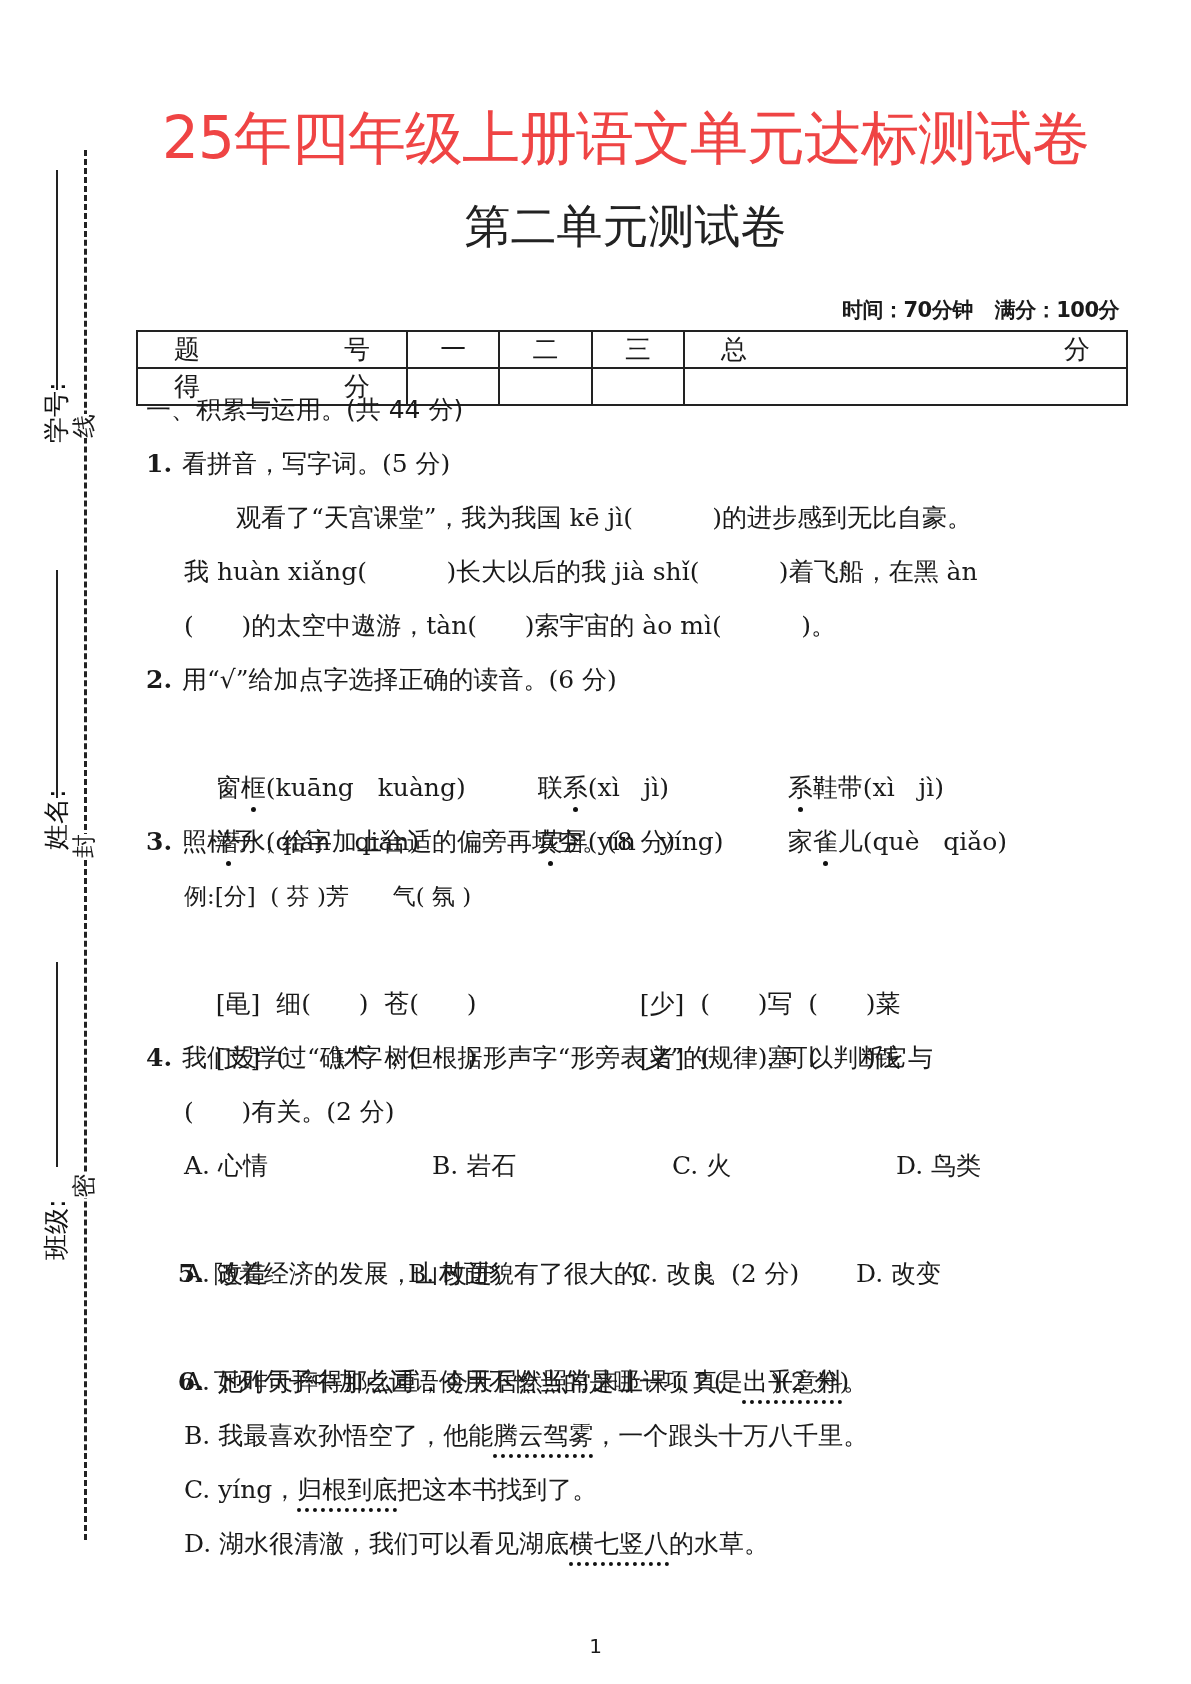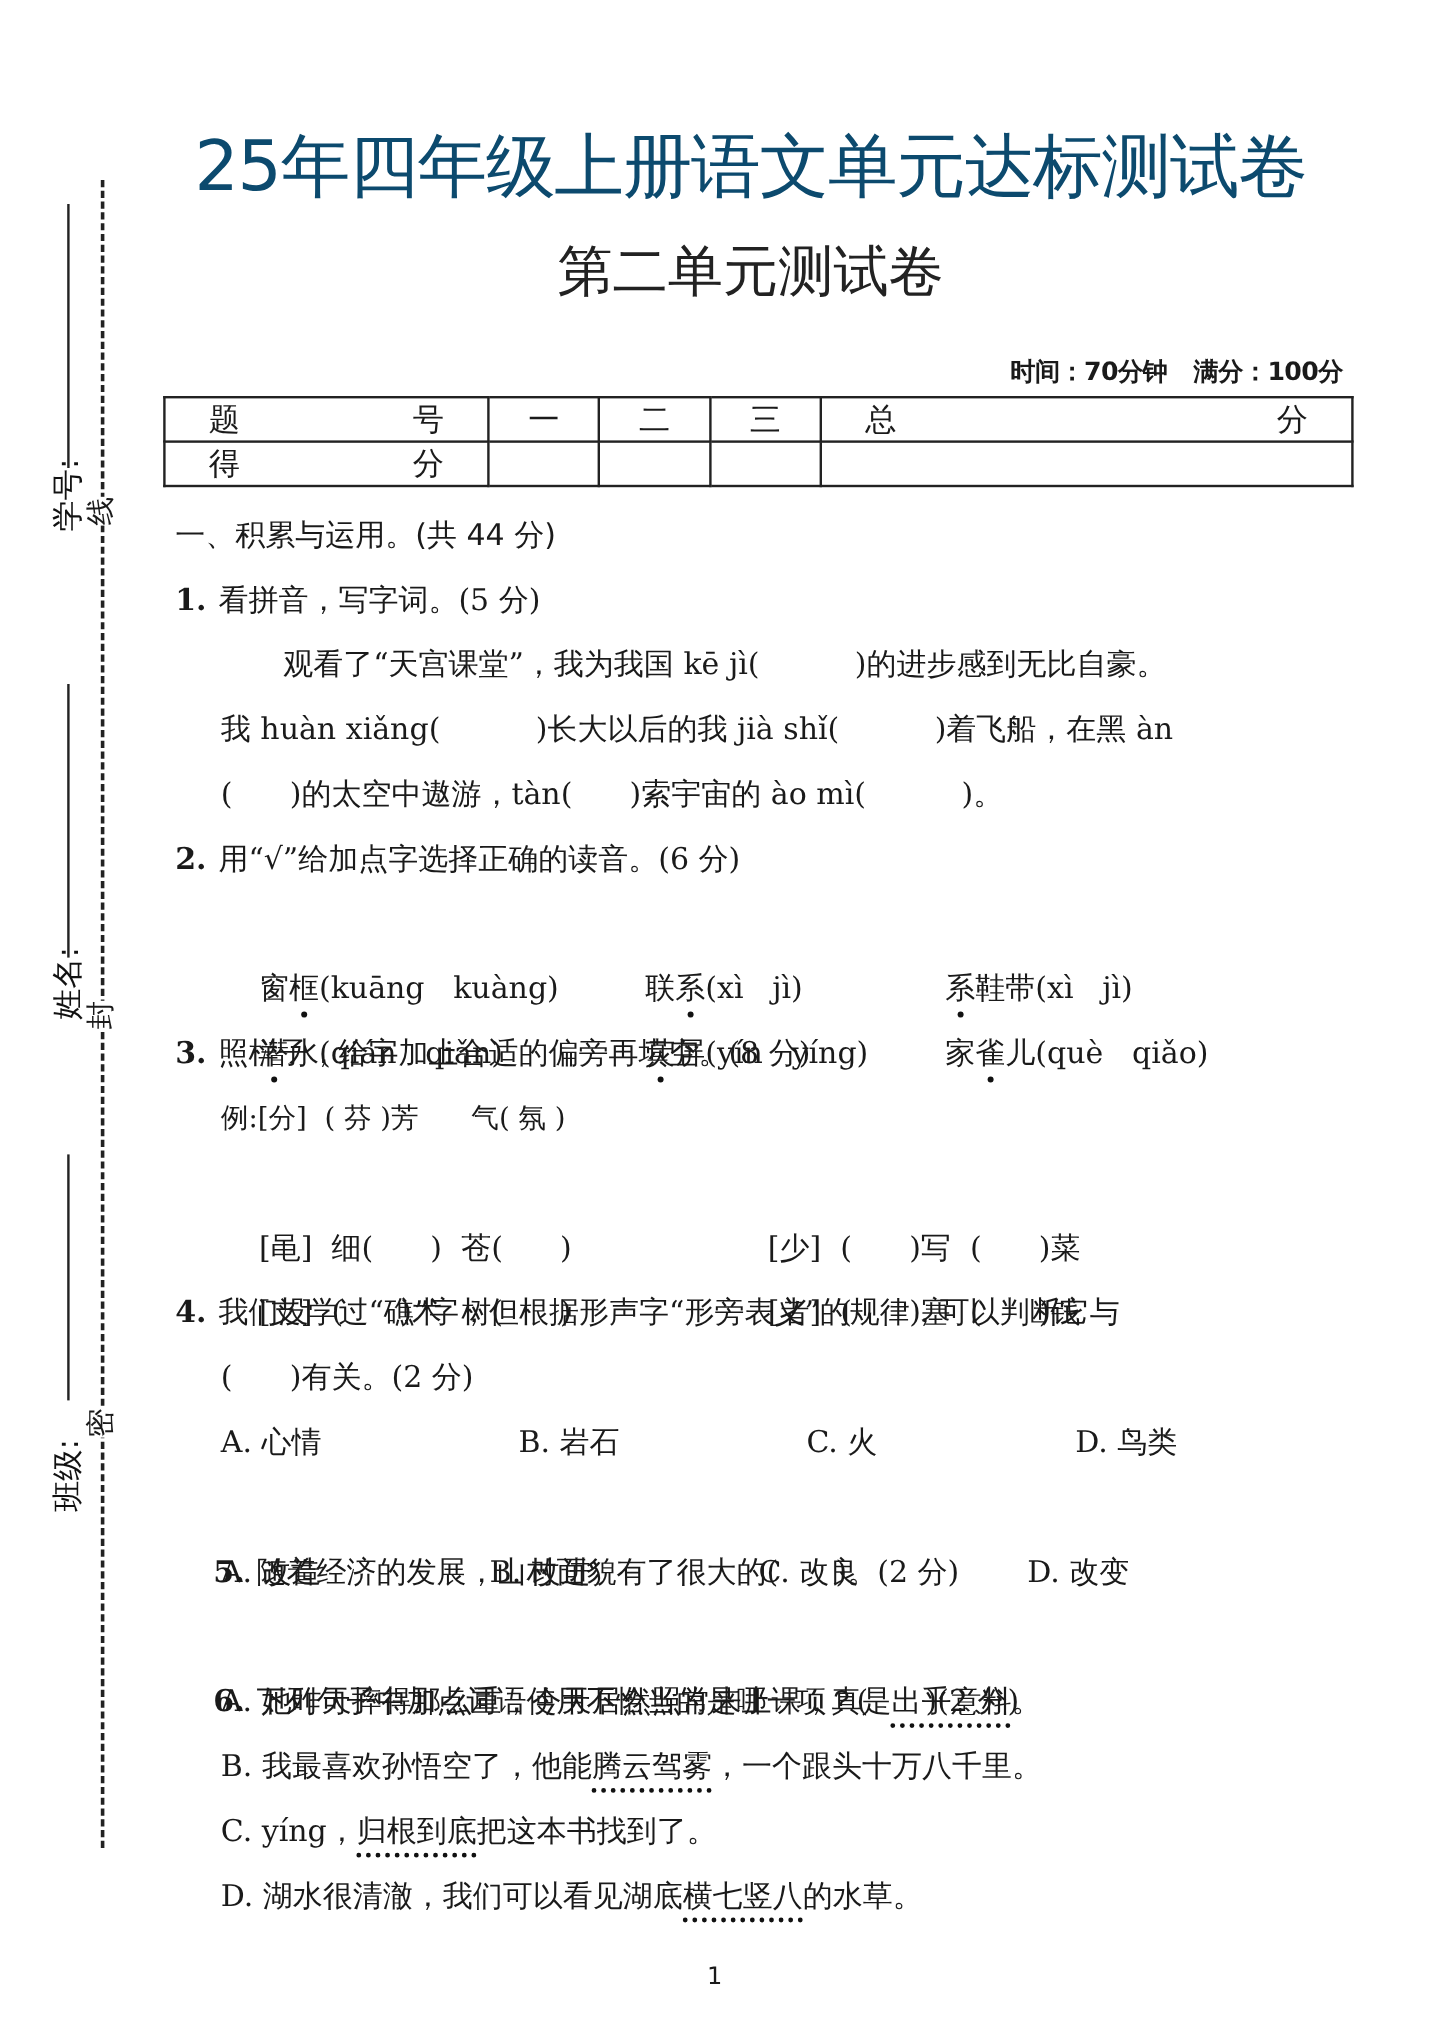--- a/index.html
+++ b/index.html
@@ -20,42 +20,42 @@
     white-space: nowrap; color: #111;
   }
   .seal-char {
     position: absolute; left: 72px; background: #fff; font-size: 24px;
     font-family: "DejaVu Sans", "Liberation Sans", sans-serif;
     transform: rotate(-90deg); line-height: 1; padding: 2px 0;
   }
   .title {
     position: absolute; left: 130px; right: 70px; top: 100px; text-align: center;
     font-family: "DejaVu Sans", "Liberation Sans", sans-serif; font-size: 58px;
-    letter-spacing: -1px; color: #0c4a6e;
+    letter-spacing: -1px; color: #ef4444;
   }
   .subtitle {
     position: absolute; left: 130px; right: 70px; top: 196px; text-align: center;
     font-family: "DejaVu Sans", "Liberation Sans", sans-serif; font-size: 46px; color: #222;
   }
   .meta {
     position: absolute; right: 72px; top: 296px; font-family: "DejaVu Sans", "Liberation Sans", sans-serif;
     font-size: 21px; font-weight: bold; letter-spacing: -0.5px;
   }
   .meta span + span { margin-left: 22px; }
   table.score {
     position: absolute; left: 136px; top: 330px; width: 992px; border-collapse: collapse;
     font-family: "DejaVu Sans", "Liberation Sans", sans-serif; font-size: 26px;
   }
   table.score td {
     border: 2px solid #222; height: 31px; text-align: center; padding: 0;
   }
   table.score td.head { width: 196px; }
   table.score td.spread { text-align: justify; text-align-last: justify; padding: 0 36px; }
   .content {
-    position: absolute; left: 146px; top: 419px; width: 980px; font-size: 25px;
+    position: absolute; left: 146px; top: 383px; width: 980px; font-size: 25px;
   }
   .line { height: 54px; line-height: 54px; white-space: nowrap; position: relative; }
   .section-title { font-family: "DejaVu Sans", "Liberation Sans", sans-serif; font-size: 25px; }
   .qnum { font-weight: bold; display: inline-block; width: 36px; }
   .indent1 { padding-left: 38px; }
   .indent2 { padding-left: 100px; }
   .col { display: inline-block; }
   .dot { position: relative; display: inline-block; }
   .dot::after {
     content: ""; position: absolute; left: 50%; bottom: 3px; width: 5px; height: 5px;

